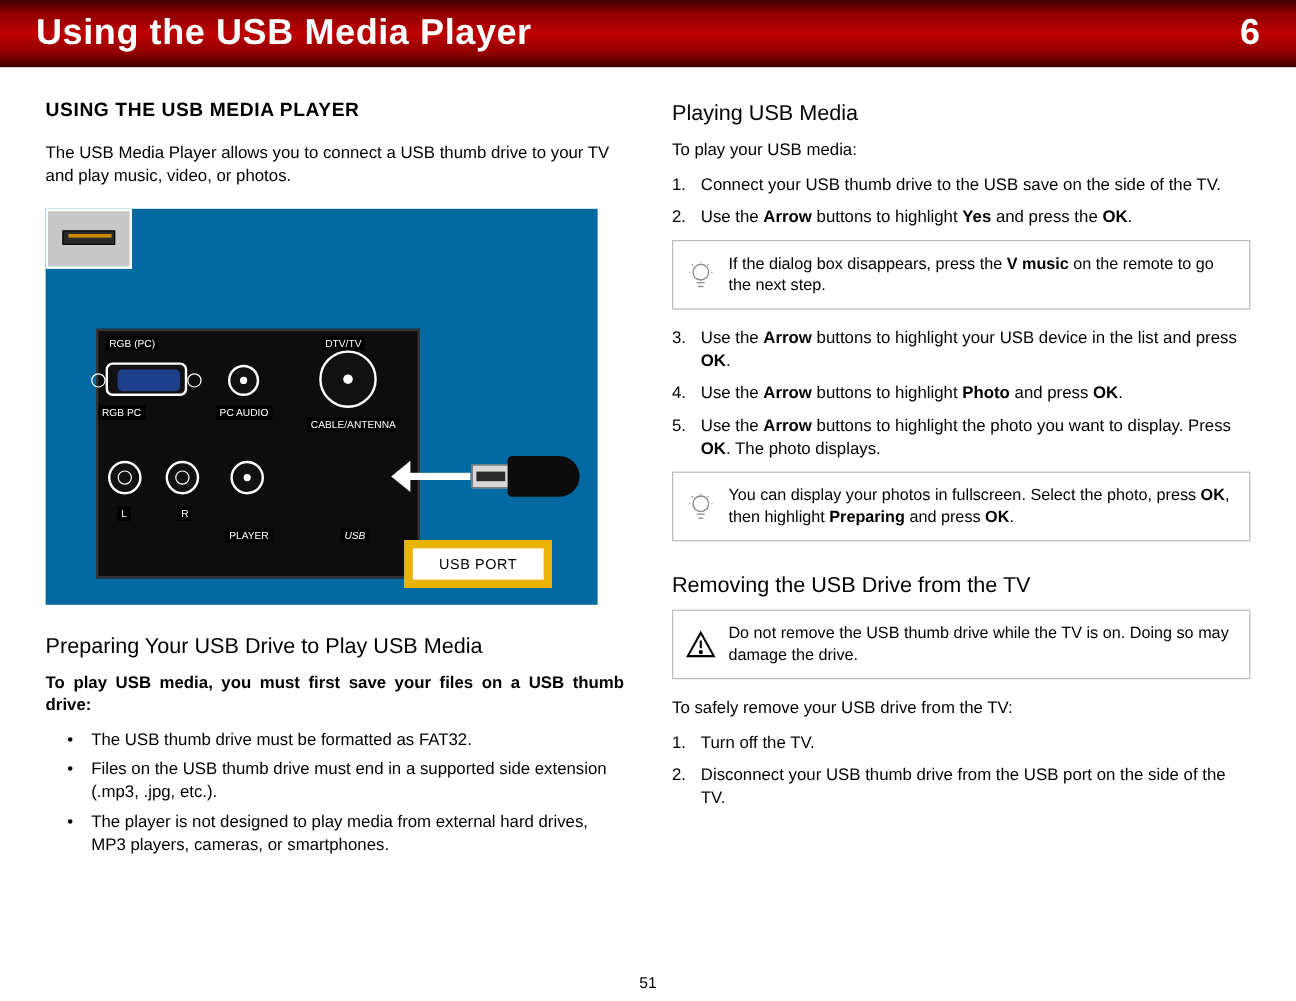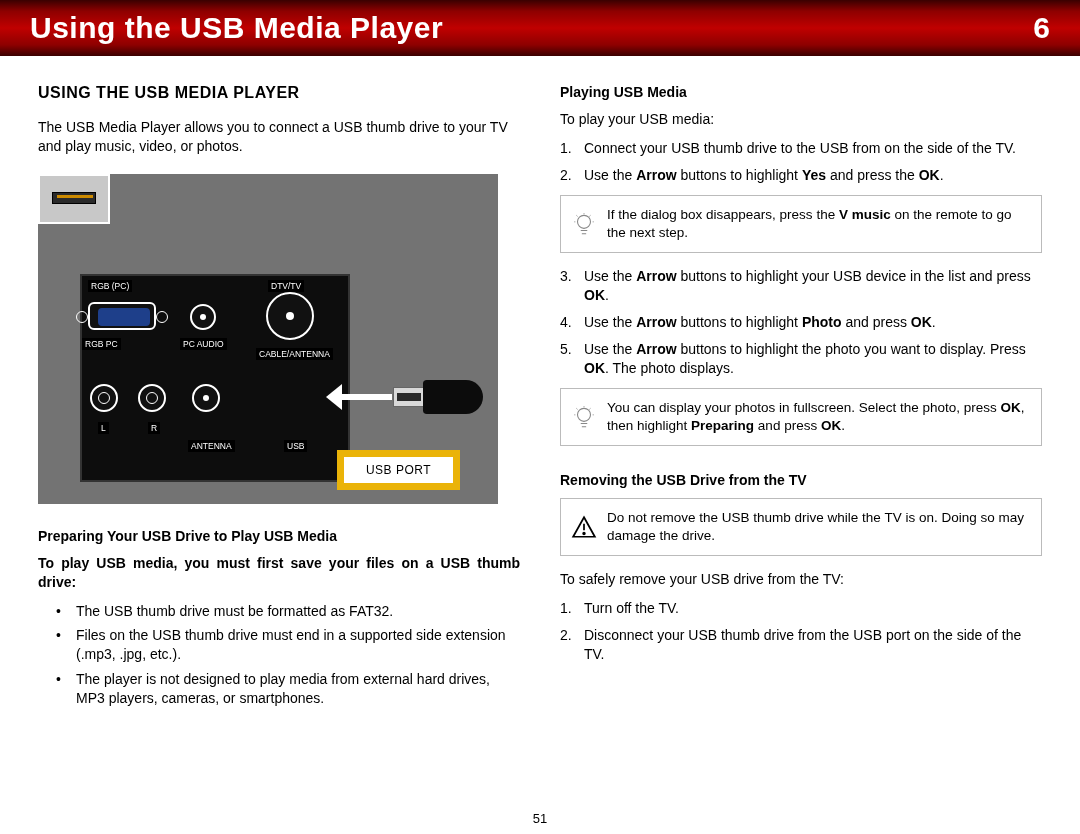--- a/index.html
+++ b/index.html
@@ -45,22 +45,22 @@
     letter-spacing: 0.5px;
     margin-bottom: 16px;
     text-transform: uppercase;
   }
   .intro {
     font-size: 14px;
     line-height: 1.35;
     margin-bottom: 18px;
   }
   .subheading {
-    font-size: 14px;
-    font-weight: 700;
+    font-size: 18px;
+    font-weight: 400;
     margin-bottom: 10px;
   }
   p.body {
     font-size: 14px;
     line-height: 1.35;
     margin-bottom: 10px;
   }
   ul.bullets {
     list-style: none;
     margin: 0 0 10px 18px;
@@ -118,21 +118,21 @@
     position: absolute;
     bottom: 8px;
     left: 50%;
     transform: translateX(-50%);
     font-size: 13px;
   }
   .justify { text-align: justify; font-weight: bold; }
 
   
   .tv-figure {
-    background: #737373;
+    background: #0369a1;
     width: 460px;
     height: 330px;
     margin-bottom: 24px;
     position: relative;
     overflow: hidden;
   }
   .tv-panel {
     position: absolute;
     left: 42px; top: 100px;
     width: 270px; height: 208px;
@@ -293,22 +293,22 @@
     <div class="tv-figure">
       <div class="tv-panel"></div>
 
       <span class="port-label" style="left:50px; top:106px;">RGB (PC)</span>
       <span class="port-label" style="left:230px; top:106px;">DTV/TV</span>
       <span class="port-label" style="left:44px; top:164px;">RGB PC</span>
       <span class="port-label" style="left:142px; top:164px;">PC AUDIO</span>
       <span class="port-label" style="left:218px; top:174px;">CABLE/ANTENNA</span>
       <span class="port-label" style="left:60px; top:248px;">L</span>
       <span class="port-label" style="left:110px; top:248px;">R</span>
-      <span class="port-label" style="left:150px; top:266px;">ANTENNA</span>
-      <span class="port-label" style="left:246px; top:266px;">USB</span>
+      <span class="port-label" style="left:150px; top:266px;">PLAYER</span>
+      <span class="port-label" style="left:246px; top:266px;font-style:italic;">USB</span>
 
       <div class="port vga">
           <div class="vga-inner"></div>
         </div>
       <div class="port mini"></div>
       <div class="port coax"></div>
       <div class="port rca white"></div>
       <div class="port rca red"></div>
       <div class="port headset"></div>
       <div class="usb-port">
@@ -334,21 +334,21 @@
       <li>The player is not designed to play media from external hard drives, MP3 players, cameras, or smartphones.</li>
     </ul>
   </div>
 
   <div class="col">
 
     <div class="subheading">Playing USB Media</div>
     <p class="body">To play your USB media:</p>
 
     <ol class="steps">
-      <li>Connect your USB thumb drive to the USB from on the side of the TV.</li>
+      <li>Connect your USB thumb drive to the USB save on the side of the TV.</li>
       <li><span>Use the </span><span class="b">Arrow</span><span> buttons to highlight </span><span class="b">Yes</span><span> and press the </span><span class="b">OK</span><span>.</span></li>
     </ol>
 
     <div class="tipbox">
       <span class="icon-slot">
         <svg viewBox="0 0 24 24" width="26" height="26" fill="none" stroke="#888" stroke-width="1">
           <circle cx="12" cy="10" r="6"></circle>
           <path d="M9 18h6M10 21h4"></path>
           <path d="M12 2v1M3 10h1M20 10h1M5 4l1 1M18 4l-1 1" stroke-width="0.8"></path>
         </svg>

